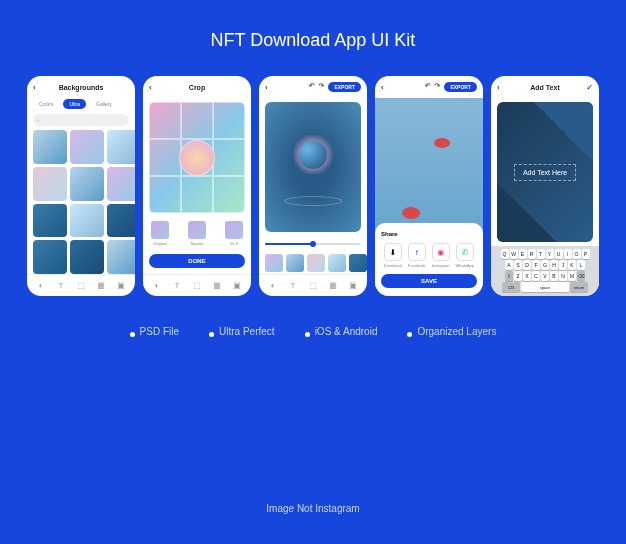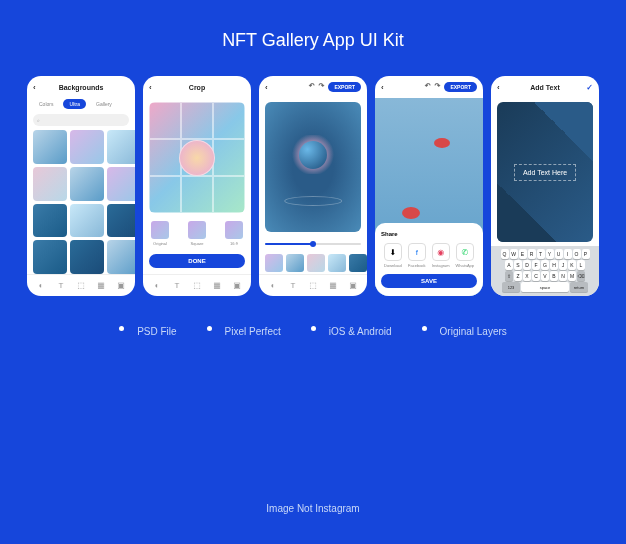--- a/index.html
+++ b/index.html
@@ -58,28 +58,28 @@
 .text-canvas{flex:1;margin:4px 6px;border-radius:6px;background:linear-gradient(135deg,#1a3b58,#2a5b88);display:flex;align-items:center;justify-content:center;position:relative;overflow:hidden}
 .text-placeholder{color:#fff;font-size:7px;border:1px dashed rgba(255,255,255,0.5);padding:4px 8px}
 .abstract{position:absolute;inset:0;background:linear-gradient(45deg,#1a3b58 25%,transparent 25%,transparent 75%,#2a5b88 75%)}
 .keyboard{background:#d8dce0;padding:3px}
 .kb-row{display:flex;gap:1px;justify-content:center;margin-bottom:1px}
 .key{background:#fff;border-radius:2px;width:8px;height:10px;font-size:5px;display:flex;align-items:center;justify-content:center;color:#222;box-shadow:0 1px 0 rgba(0,0,0,0.2)}
 .key-wide{width:18px}
 .key-space{width:48px}
 .key-dark{background:#b8bcc0}
 .features{display:flex;gap:30px;justify-content:center;margin-top:10px}
-.feature{display:flex;align-items:flex-start;gap:13px;color:#c8d8f8;font-size:10px}
+.feature{display:flex;align-items:flex-end;gap:5px;color:#c8d8f8;font-size:10px}
 .bullet{width:5px;height:5px;background:#fff;border-radius:50%}
 .disclaimer{color:#c8d8f8;font-size:10px;margin-top:auto}
 </style>
 </head>
 <body>
 
-<div class="title">NFT Gallery App UI Kit</div>
+<div class="title">NFT Download App UI Kit</div>
 
 <div class="phones">
 
 <div class="phone">
   <div class="ph-header">
     <span class="ph-back">‹</span>
     <span>Backgrounds</span>
   </div>
   <div class="tabs">
     <span class="tab">Colors</span>
@@ -282,25 +282,25 @@
 
 </div>
 
 <div class="features">
   <div class="feature">
       <div class="bullet"></div>
       <span>PSD File</span>
     </div>
   <div class="feature">
       <div class="bullet"></div>
-      <span>Pixel Perfect</span>
+      <span>Ultra Perfect</span>
     </div>
   <div class="feature">
       <div class="bullet"></div>
       <span>iOS &amp; Android</span>
     </div>
   <div class="feature">
       <div class="bullet"></div>
-      <span>Original Layers</span>
+      <span>Organized Layers</span>
     </div>
 </div>
 
 <div class="disclaimer">Image Not Instagram</div>
 
 </body></html>

